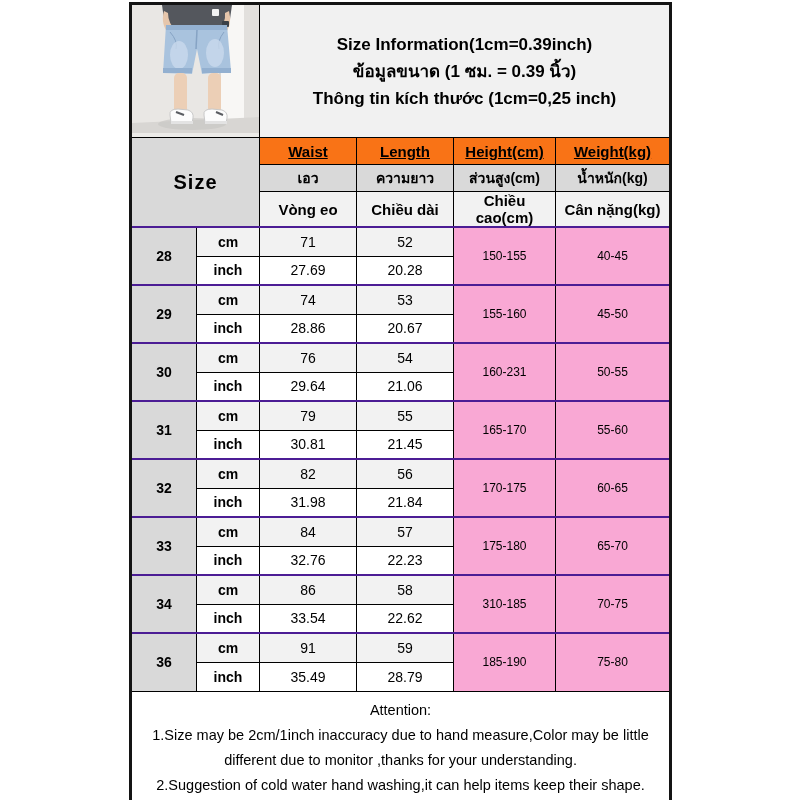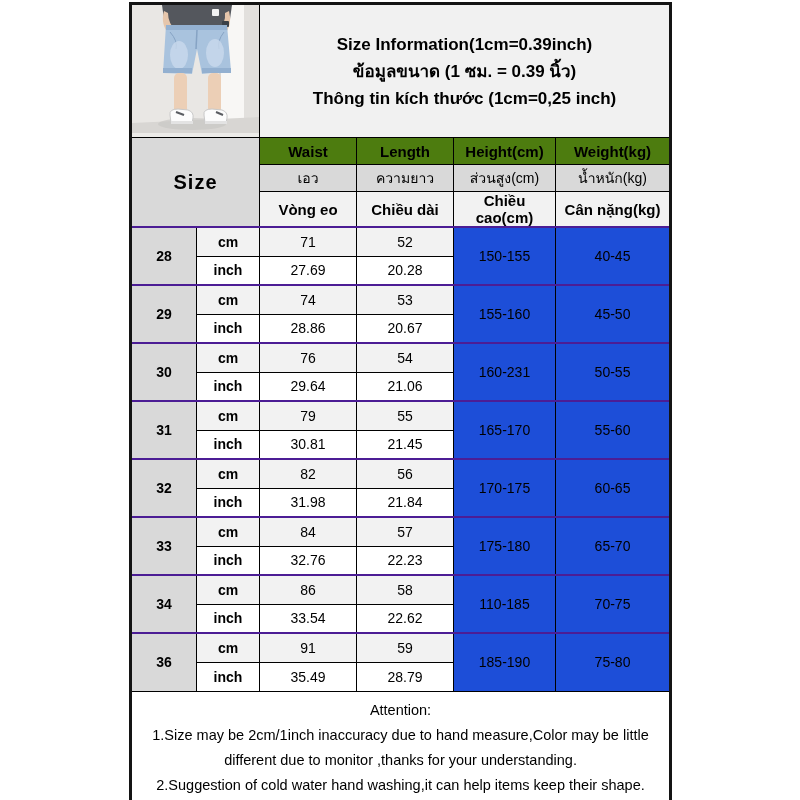--- a/index.html
+++ b/index.html
@@ -41,27 +41,27 @@
     font-size: 17px;
     line-height: 27px;
     border-bottom: 2px solid #000;
   }
   td.size-head {
     background: #d9d9d9;
     font-weight: bold;
     font-size: 20px;
     letter-spacing: 1px;
   }
-  td.col-head      { background: #4d7c0f; font-weight: bold; font-size: 15px; }
-  td.col-head-th   { background: #d9d9d9; font-weight: normal; font-size: 14px; }
+  td.col-head      { background: #f97316; font-weight: bold; font-size: 15px; text-decoration: underline; }
+  td.col-head-th   { background: #d9d9d9; font-weight: bold; font-size: 14px; }
   td.col-head-vi   { background: #f2f2f2; font-weight: bold; font-size: 15px; }
   td.size-cell     { background: #d9d9d9; font-weight: bold; font-size: 14px; }
   td.unit-cell     { font-weight: bold; font-size: 14px; }
   td.val-cell      { font-size: 14px; }
-  td.range-cell    { background: #1d4ed8; font-size: 14px; }
+  td.range-cell    { background: #f9a8d4; font-size: 12px; }
   .bg-light        { background: #f2f2f2; }
   .bg-white        { background: #ffffff; }
   tr.group-top td  { border-top: 2px solid #4c1d95; }
   td.hdr-bottom    { border-bottom: 2px solid #000; }
   td.attn-cell {
     background: #fff;
     text-align: left;
     vertical-align: top;
     padding: 4px 6px;
     font-size: 14.5px;
@@ -229,21 +229,21 @@
         <tr class="data-row">
           <td class="unit-cell bg-white">inch</td>
           <td class="val-cell bg-white">32.76</td>
           <td class="val-cell bg-white">22.23</td>
         </tr>
         <tr class="data-row group-top">
           <td class="size-cell" rowspan="2">34</td>
           <td class="unit-cell bg-light">cm</td>
           <td class="val-cell bg-light">86</td>
           <td class="val-cell bg-light">58</td>
-          <td class="range-cell" rowspan="2">110-185</td>
+          <td class="range-cell" rowspan="2">310-185</td>
           <td class="range-cell" rowspan="2">70-75</td>
         </tr>
         <tr class="data-row">
           <td class="unit-cell bg-white">inch</td>
           <td class="val-cell bg-white">33.54</td>
           <td class="val-cell bg-white">22.62</td>
         </tr>
         <tr class="data-row group-top">
           <td class="size-cell" rowspan="2">36</td>
           <td class="unit-cell bg-light">cm</td>

